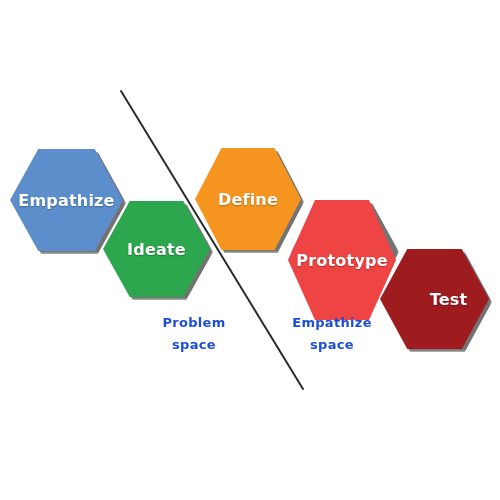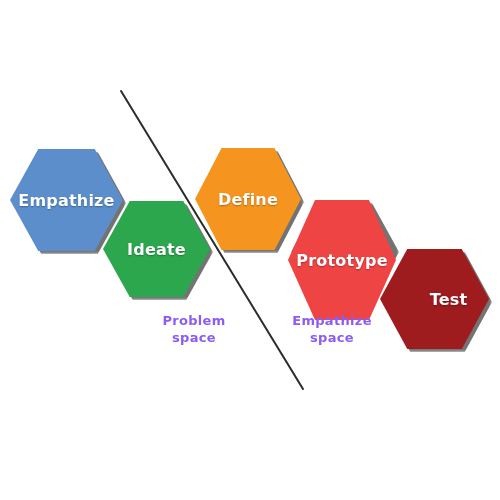--- a/index.html
+++ b/index.html
@@ -39,24 +39,24 @@
     color: #ffffff;
     font-weight: bold;
     letter-spacing: 0.2px;
     text-shadow: 0 1px 1.5px rgba(0,0,0,0.30);
     white-space: nowrap;
     pointer-events: none;
   }
   .space-label {
     position: absolute;
     text-align: center;
-    color: #8b5cf6;
+    color: #1d4ed8;
     font-size: 13px;
     font-weight: bold;
-    line-height: 17px;
+    line-height: 22px;
     letter-spacing: 0.3px;
     white-space: pre-line;
   }
   #divider {
     position: absolute;
     left: 0;
     top: 0;
     width: 500px;
     height: 500px;
     pointer-events: none;

